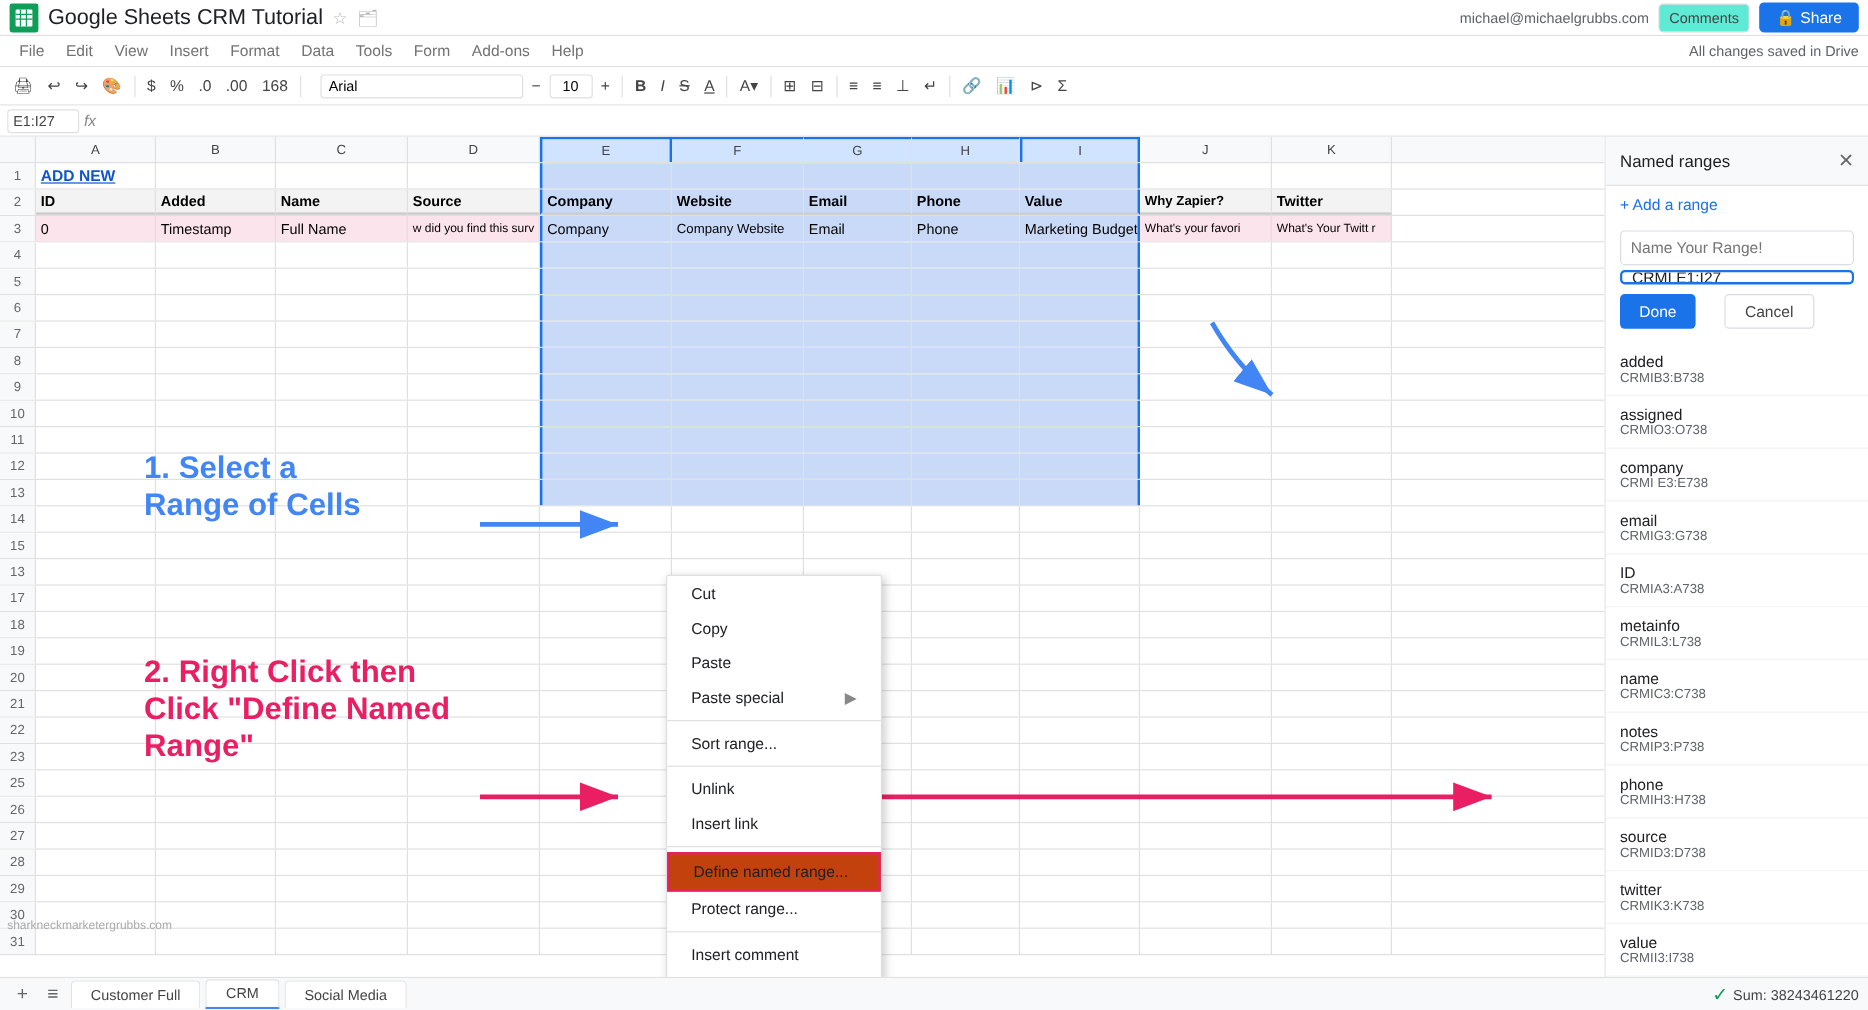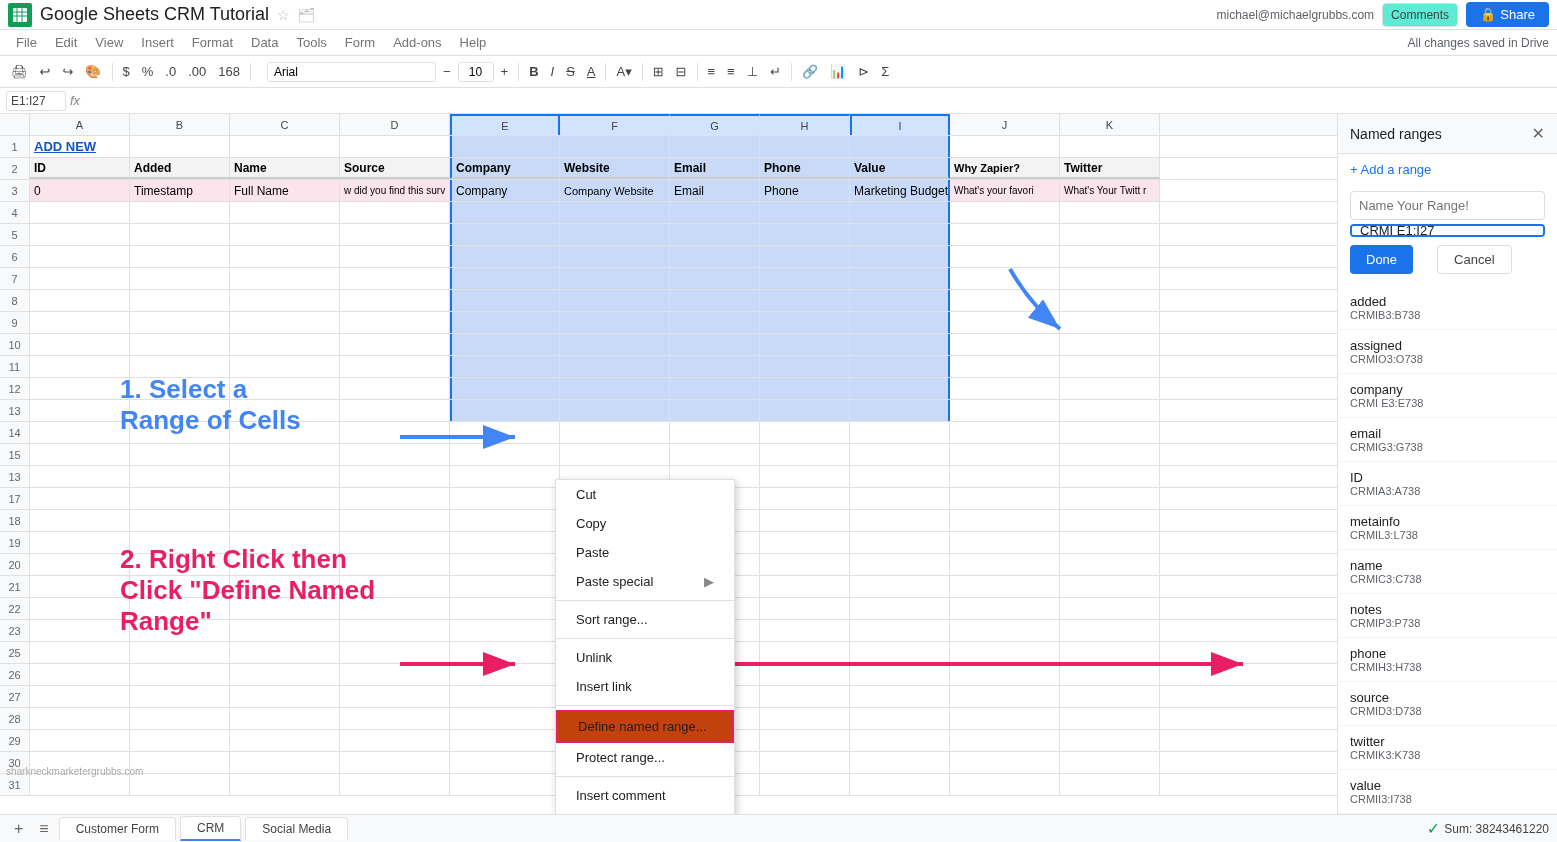--- a/index.html
+++ b/index.html
@@ -783,20 +783,20 @@
           <div class="range-item-name">value</div>
           <div class="range-item-ref">CRMII3:I738</div>
         </div>
       </div>
   </div>
 </div>
 
 <div id="bottom-bar">
   <span id="add-sheet-btn">+</span>
   <span id="sheets-menu-btn">≡</span>
-  <div class="sheet-tab">Customer Form</div>
+  <div class="sheet-tab">Customer Full</div>
   <div class="sheet-tab active">CRM</div>
   <div class="sheet-tab">Social Media</div>
   <div id="sum-display">
     <span id="checkmark-icon">✓</span>
     <span>Sum: 38243461220</span>
   </div>
 </div>
 
 </body></html>

